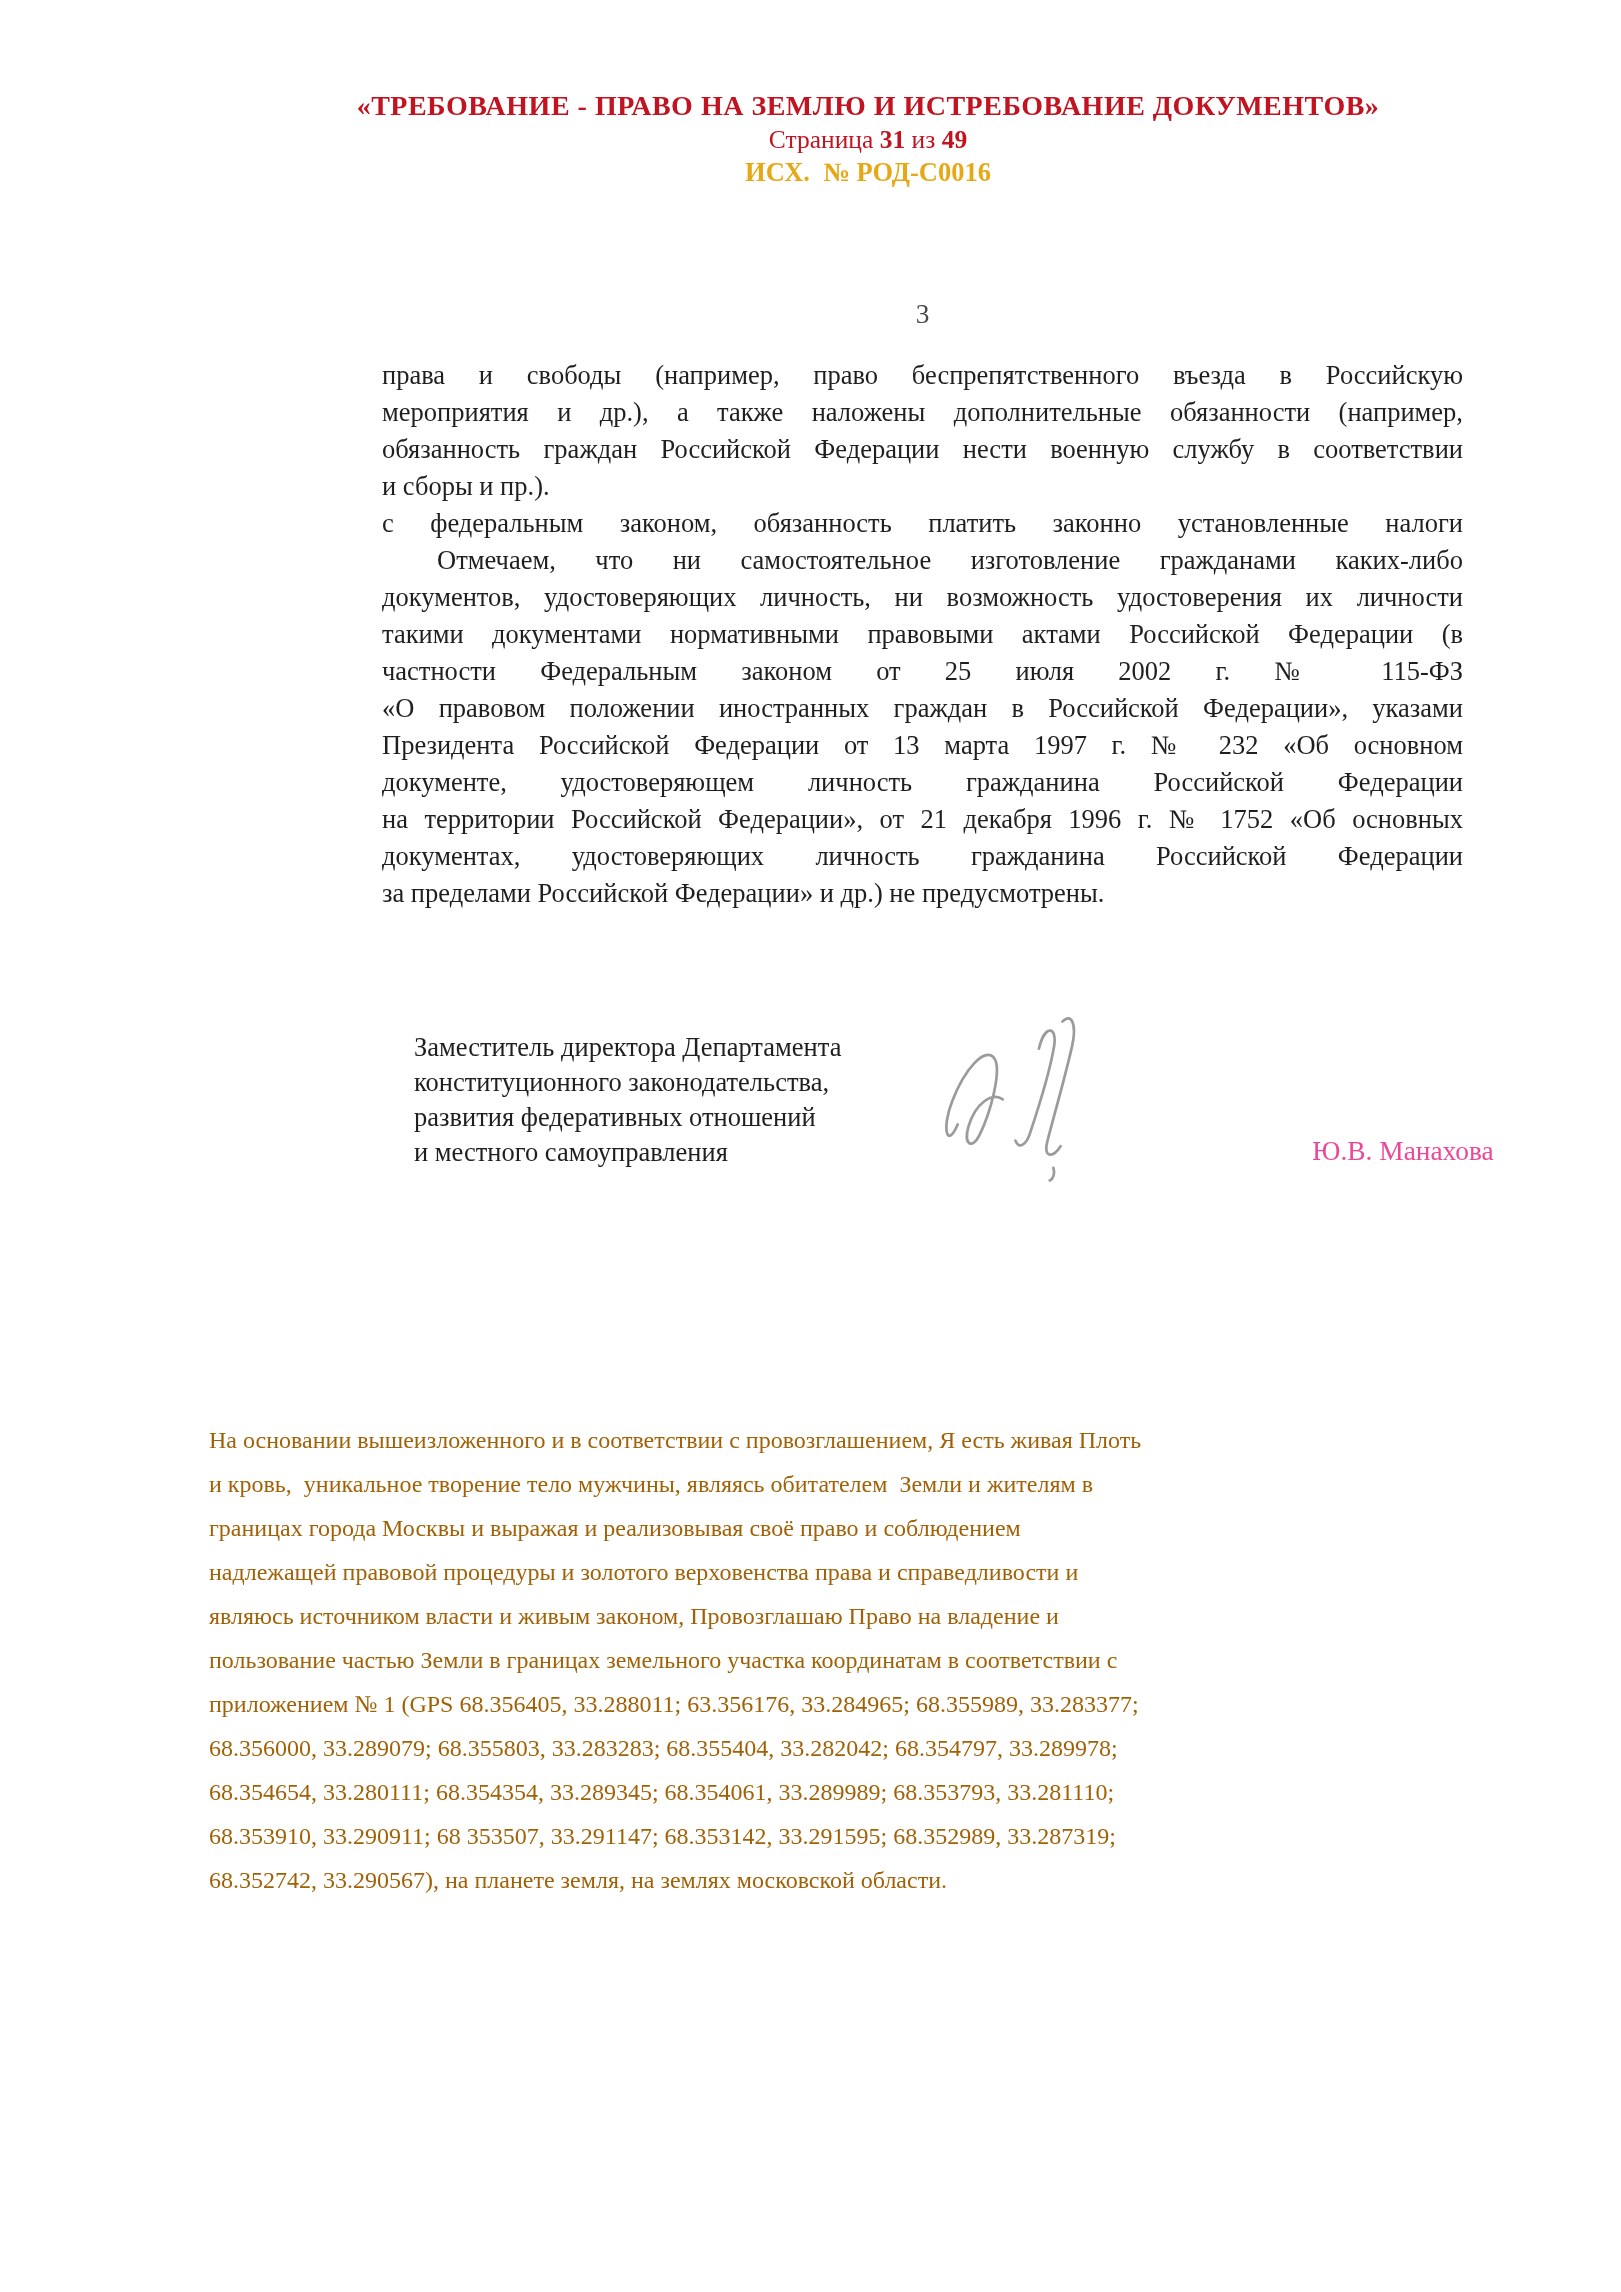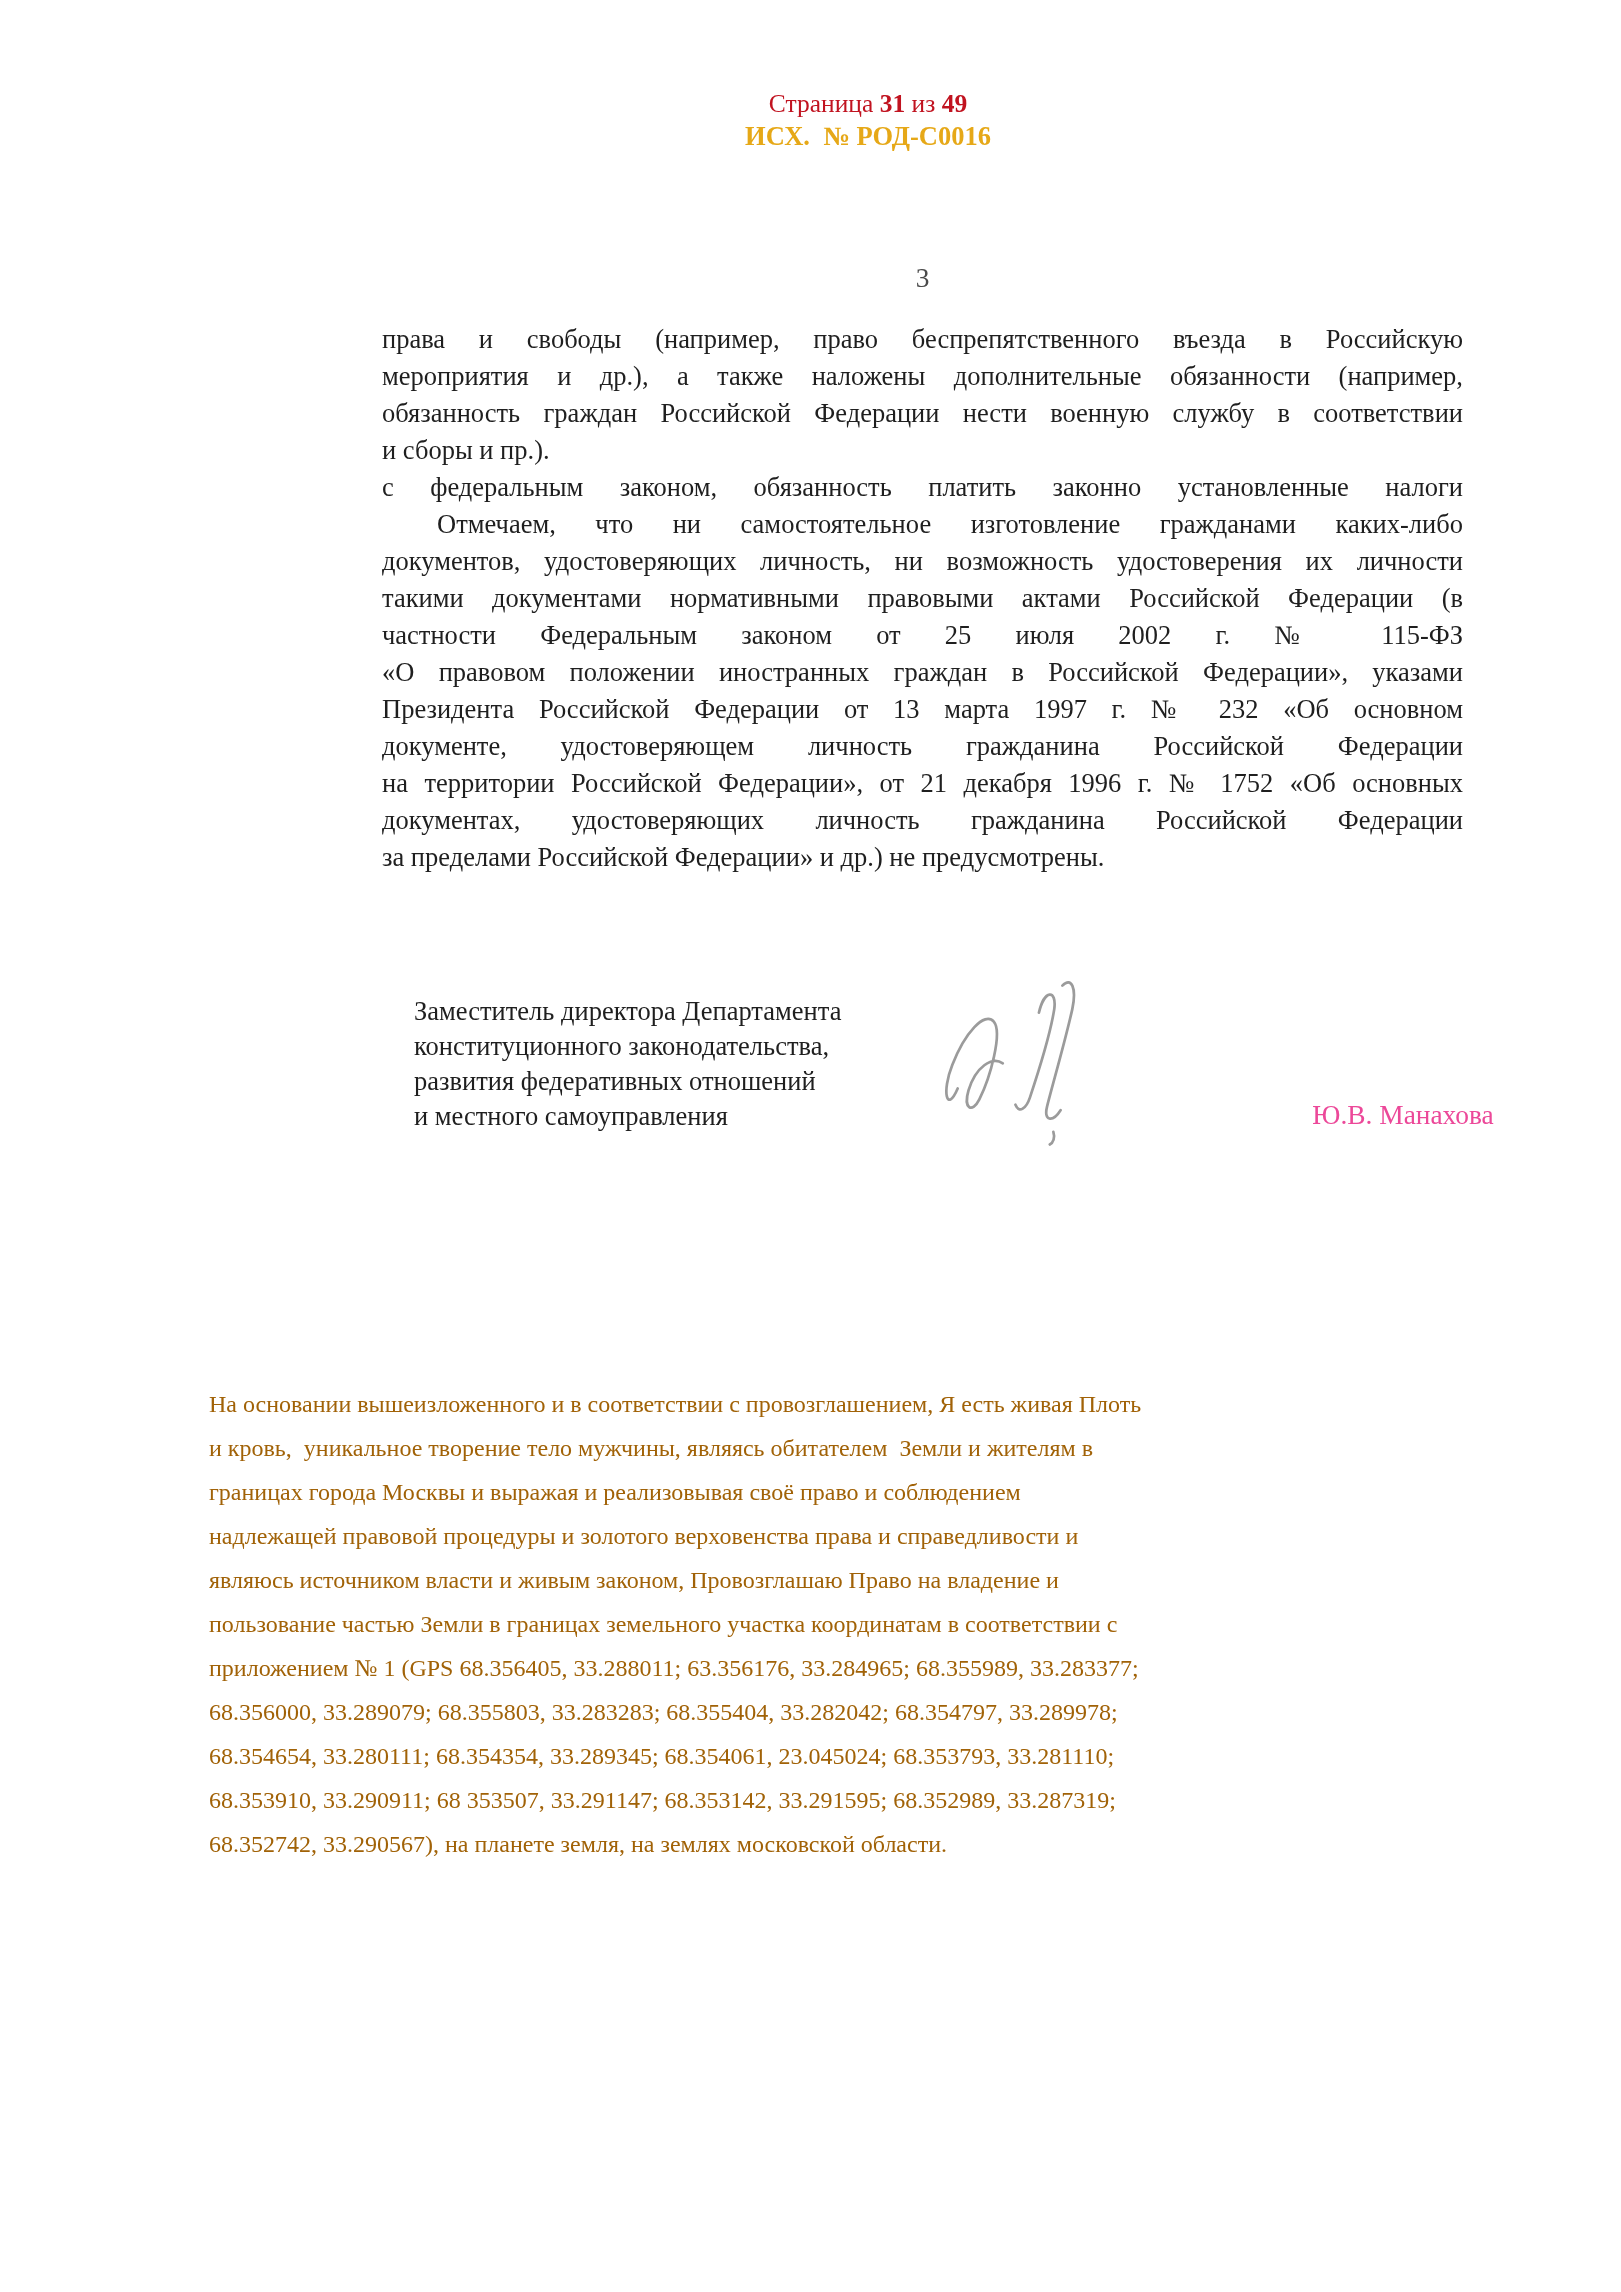--- a/index.html
+++ b/index.html
@@ -102,20 +102,21 @@
     color: #a16207;
   }
   .declaration .line { white-space: pre-wrap; }
 </style>
 </head>
 <body>
 
 <div class="page">
 
   <div class="header">
+    <div class="doc-title">«ТРЕБОВАНИЕ - ПРАВО НА ЗЕМЛЮ И ИСТРЕБОВАНИЕ ДОКУМЕНТОВ»</div>
     <div class="page-indicator"><span>Страница</span> <b>31</b> <span>из</span> <b>49</b></div>
     <div class="ref-number">ИСХ.  № РОД-С0016</div>
   </div>
 
   <div class="body-block">
     <div class="page-number">3</div>
 
     <div class="scan-para justify">
         <div class="line">права и свободы (например, право беспрепятственного въезда в Российскую</div>
         <div class="line">мероприятия и др.), а также наложены дополнительные обязанности (например,</div>
@@ -160,19 +161,19 @@
 
   <div class="declaration">
       <div class="line">На основании вышеизложенного и в соответствии с провозглашением, Я есть живая Плоть</div>
       <div class="line">и кровь,  уникальное творение тело мужчины, являясь обитателем  Земли и жителям в</div>
       <div class="line">границах города Москвы и выражая и реализовывая своё право и соблюдением</div>
       <div class="line">надлежащей правовой процедуры и золотого верховенства права и справедливости и</div>
       <div class="line">являюсь источником власти и живым законом, Провозглашаю Право на владение и</div>
       <div class="line">пользование частью Земли в границах земельного участка координатам в соответствии с</div>
       <div class="line">приложением № 1 (GPS 68.356405, 33.288011; 63.356176, 33.284965; 68.355989, 33.283377;</div>
       <div class="line">68.356000, 33.289079; 68.355803, 33.283283; 68.355404, 33.282042; 68.354797, 33.289978;</div>
-      <div class="line">68.354654, 33.280111; 68.354354, 33.289345; 68.354061, 23.045024; 68.353793, 33.281110;</div>
+      <div class="line">68.354654, 33.280111; 68.354354, 33.289345; 68.354061, 33.289989; 68.353793, 33.281110;</div>
       <div class="line">68.353910, 33.290911; 68 353507, 33.291147; 68.353142, 33.291595; 68.352989, 33.287319;</div>
       <div class="line last">68.352742, 33.290567), на планете земля, на землях московской области.</div>
     </div>
 
 </div>
 
 
 </body></html>

